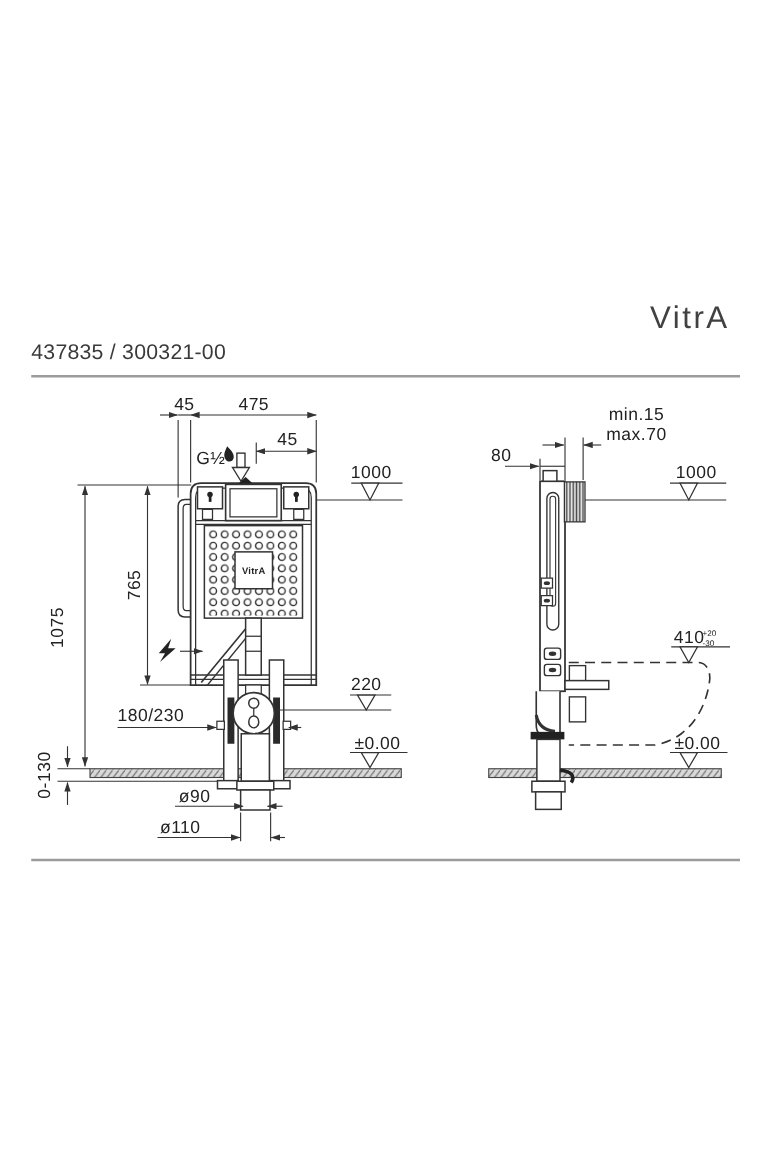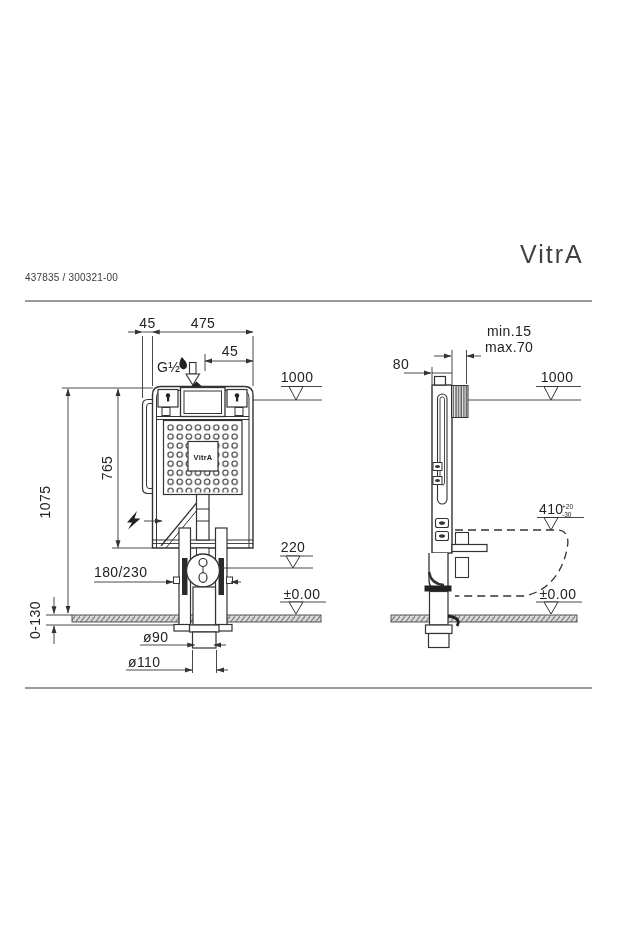--- a/index.html
+++ b/index.html
@@ -1,18 +1,18 @@
 <!DOCTYPE html>
 <html><head>
 <meta charset="utf-8">
 <style>
   html,body{margin:0;padding:0;background:#fff;}
   .page{position:relative;width:621px;height:931px;background:#ffffff;overflow:hidden;
         font-family:"Liberation Sans", sans-serif;}
-  .part-number{position:absolute;left:25px;top:272px;font-size:10px;color:#3a3a3a;letter-spacing:.2px;}
+  .part-number{position:absolute;left:25px;top:272px;font-size:17px;color:#3a3a3a;letter-spacing:.2px;}
   .brand{position:absolute;left:520px;top:240px;font-size:25px;color:#414141;letter-spacing:2px;font-weight:400;}
   .rule{position:absolute;left:25px;width:567px;height:2px;background:#9b9b9b;}
   .rule-top{top:300px;}
   .rule-bottom{top:687px;}
   svg{position:absolute;left:0;top:0;}
   svg text{font-family:"Liberation Sans", sans-serif;fill:#222;}
   .dim{font-size:14px;letter-spacing:.4px;}
   .dimsmall{font-size:6.5px;}
   .tanklabel{font-size:7.5px;font-weight:bold;letter-spacing:.2px;}
   .ln{stroke:#333;fill:none;}

